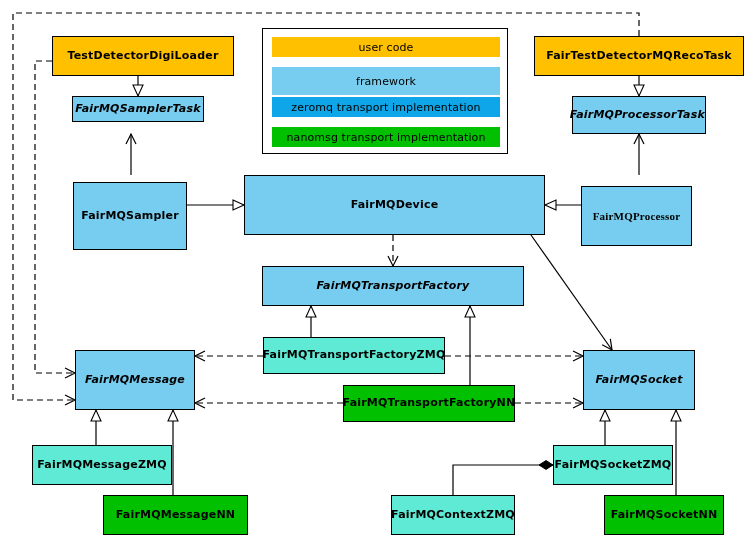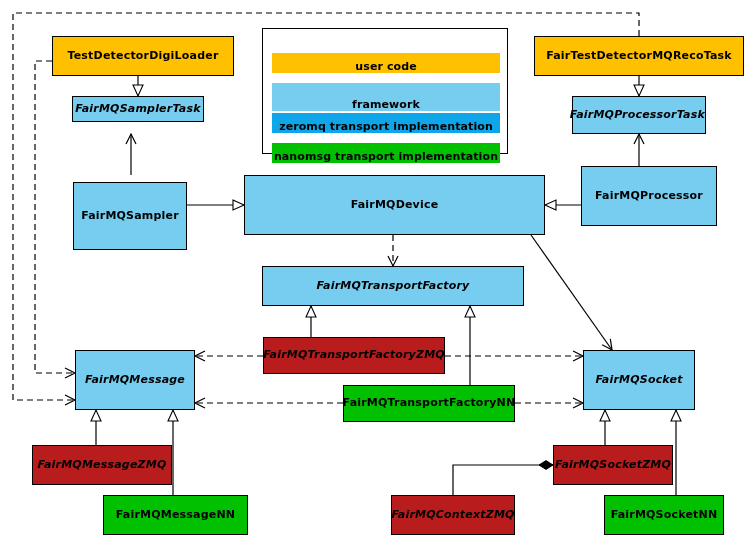--- a/index.html
+++ b/index.html
@@ -22,41 +22,40 @@
     font-size:11px;
     font-weight:bold;
     color:#000000;
     line-height:1.15;
     letter-spacing:0.2px;
     z-index:5;
   }
   .node.italic{font-style:italic;}
   .c-user{background:#FFC000;}
   .c-framework{background:#76CDEF;}
-  .c-zmq{background:#b91c1c;font-style:italic;}
+  .c-zmq{background:#5eead4;}
   .c-nn{background:#00C000;}
 
   
   #legend{
     position:absolute;
     box-sizing:border-box;
     border:1px solid #000000;
     background:#ffffff;
     z-index:6;
     padding:0;
   }
   .legend-row{
     position:absolute;
     box-sizing:border-box;
-    display:flex;align-items:flex-end;justify-content:center;
+    display:flex;align-items:center;justify-content:center;
     font-size:11px;
-    font-weight:bold;
+    font-weight:normal;
     color:#000000;
     letter-spacing:0.1px;
-    margin-top:16px;
   }
 </style>
 </head>
 <body>
 
 <div id="canvas">
 
   <svg id="edges" viewBox="0 0 748 549" xmlns="http://www.w3.org/2000/svg">
     <defs>
       <marker id="hollow-tri" markerWidth="14" markerHeight="14" refX="12" refY="6" orient="auto" markerUnits="userSpaceOnUse">
@@ -128,21 +127,21 @@
       </div>
       <div class="node c-framework italic" style="left: 572px; top: 96px; width: 134px; height: 38px; justify-content: flex-end;">
         <span>FairMQProcessorTask</span>
       </div>
       <div class="node c-framework" style="left: 73px; top: 182px; width: 114px; height: 68px;">
         <span>FairMQSampler</span>
       </div>
       <div class="node c-framework" style="left: 244px; top: 175px; width: 301px; height: 60px;">
         <span>FairMQDevice</span>
       </div>
-      <div class="node c-framework" style="left: 581px; top: 166px; width: 136px; height: 60px;">
+      <div class="node c-framework" style="left: 581px; top: 186px; width: 111px; height: 60px; font-family: Liberation Serif, serif;">
         <span>FairMQProcessor</span>
       </div>
       <div class="node c-framework italic" style="left: 262px; top: 266px; width: 262px; height: 40px;">
         <span>FairMQTransportFactory</span>
       </div>
       <div class="node c-zmq" style="left: 263px; top: 337px; width: 182px; height: 37px;">
         <span>FairMQTransportFactoryZMQ</span>
       </div>
       <div class="node c-nn" style="left: 343px; top: 385px; width: 172px; height: 37px;">
         <span>FairMQTransportFactoryNN</span>

